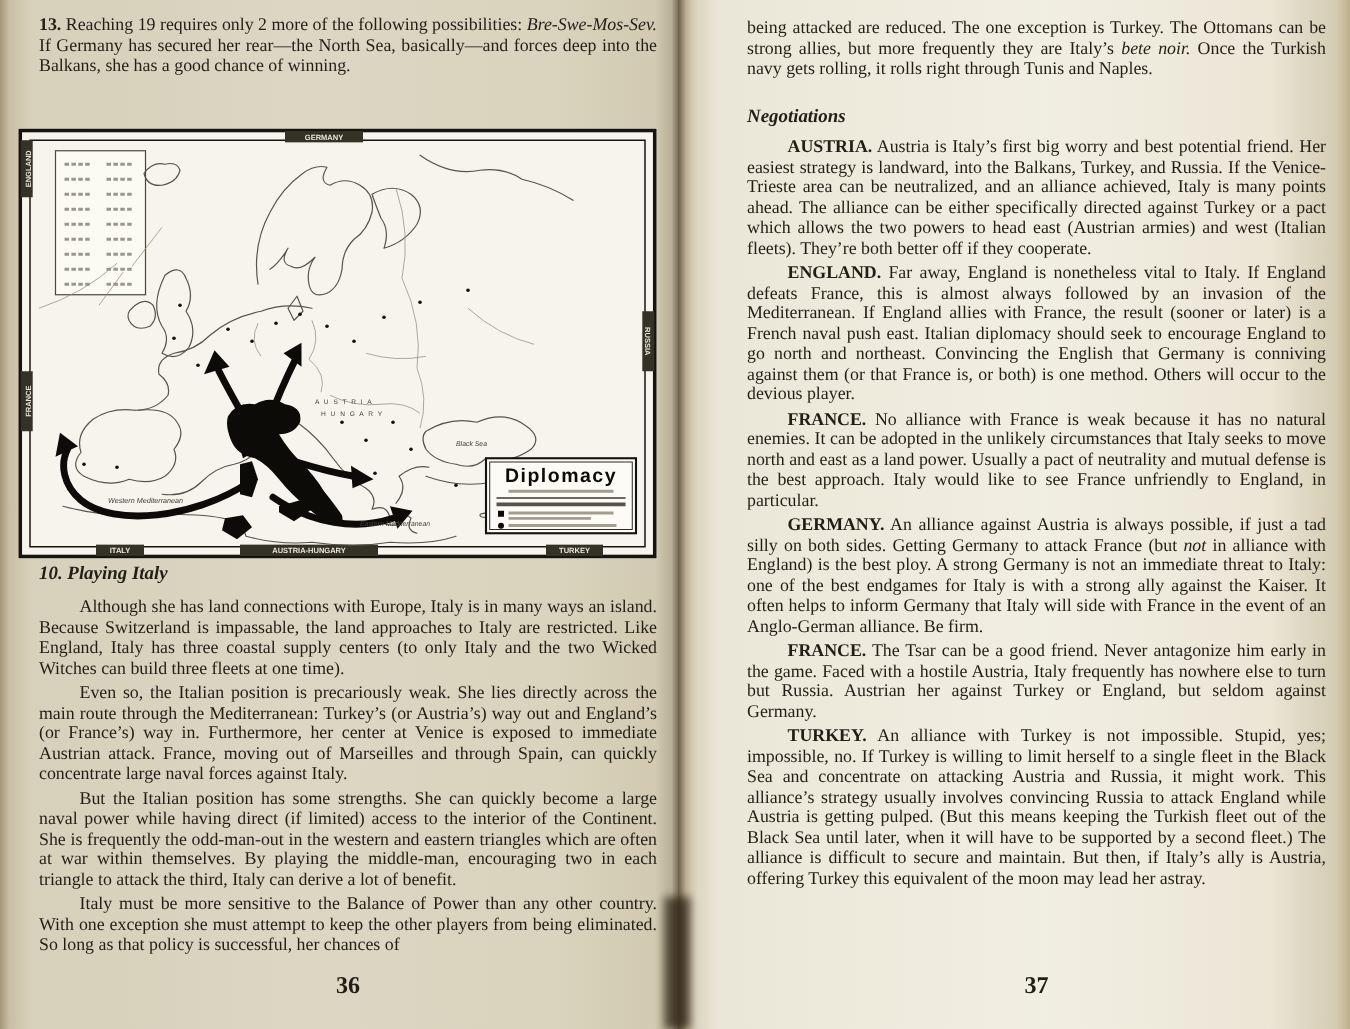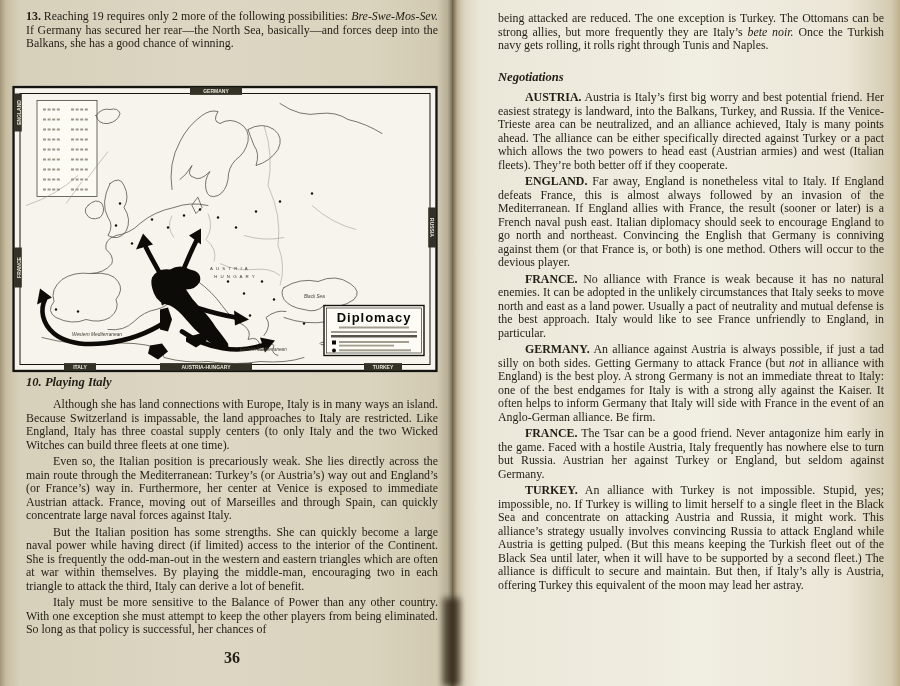--- a/index.html
+++ b/index.html
@@ -215,17 +215,18 @@
 
       <p class="indent rp-section"><span class="lead">FRANCE.</span><span> No alliance with France is weak because it has no natural enemies. It can be adopted in the unlikely circumstances that Italy seeks to move north and east as a land power. Usually a pact of neutrality and mutual defense is the best approach. Italy would like to see France unfriendly to England, in particular.</span><span class="em"></span><span></span></p>
 
       <p class="indent rp-section"><span class="lead">GERMANY.</span><span> An alliance against Austria is always possible, if just a tad silly on both sides. Getting Germany to attack France (but </span><span class="em">not</span><span> in alliance with England) is the best ploy. A strong Germany is not an immediate threat to Italy: one of the best endgames for Italy is with a strong ally against the Kaiser. It often helps to inform Germany that Italy will side with France in the event of an Anglo-German alliance. Be firm.</span></p>
 
       <p class="indent rp-section"><span class="lead">FRANCE.</span><span> The Tsar can be a good friend. Never antagonize him early in the game. Faced with a hostile Austria, Italy frequently has nowhere else to turn but Russia. Austrian her against Turkey or England, but seldom against Germany.</span><span class="em"></span><span></span></p>
 
       <p class="indent rp-section"><span class="lead">TURKEY.</span><span> An alliance with Turkey is not impossible. Stupid, yes; impossible, no. If Turkey is willing to limit herself to a single fleet in the Black Sea and concentrate on attacking Austria and Russia, it might work. This alliance’s strategy usually involves convincing Russia to attack England while Austria is getting pulped. (But this means keeping the Turkish fleet out of the Black Sea until later, when it will have to be supported by a second fleet.) The alliance is difficult to secure and maintain. But then, if Italy’s ally is Austria, offering Turkey this equivalent of the moon may lead her astray.</span><span class="em"></span><span></span></p>
     </div>
 
+    <div class="abs pagenum" style="left:46px;top:649px;width:386px;">37</div>
   </div>
 
   <div class="gutter"></div>
   <div class="gutter-bottom"></div>
 </div>
 
 </body></html>

